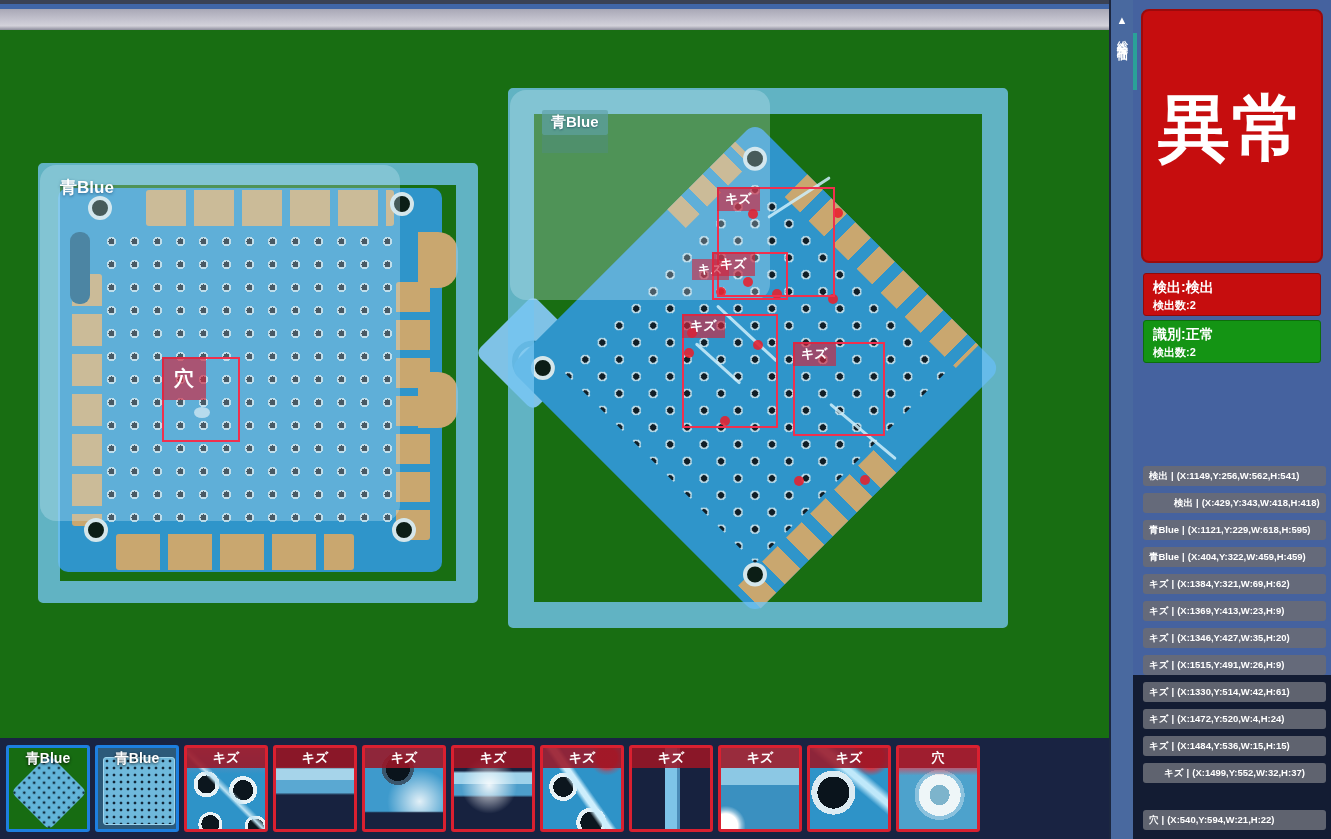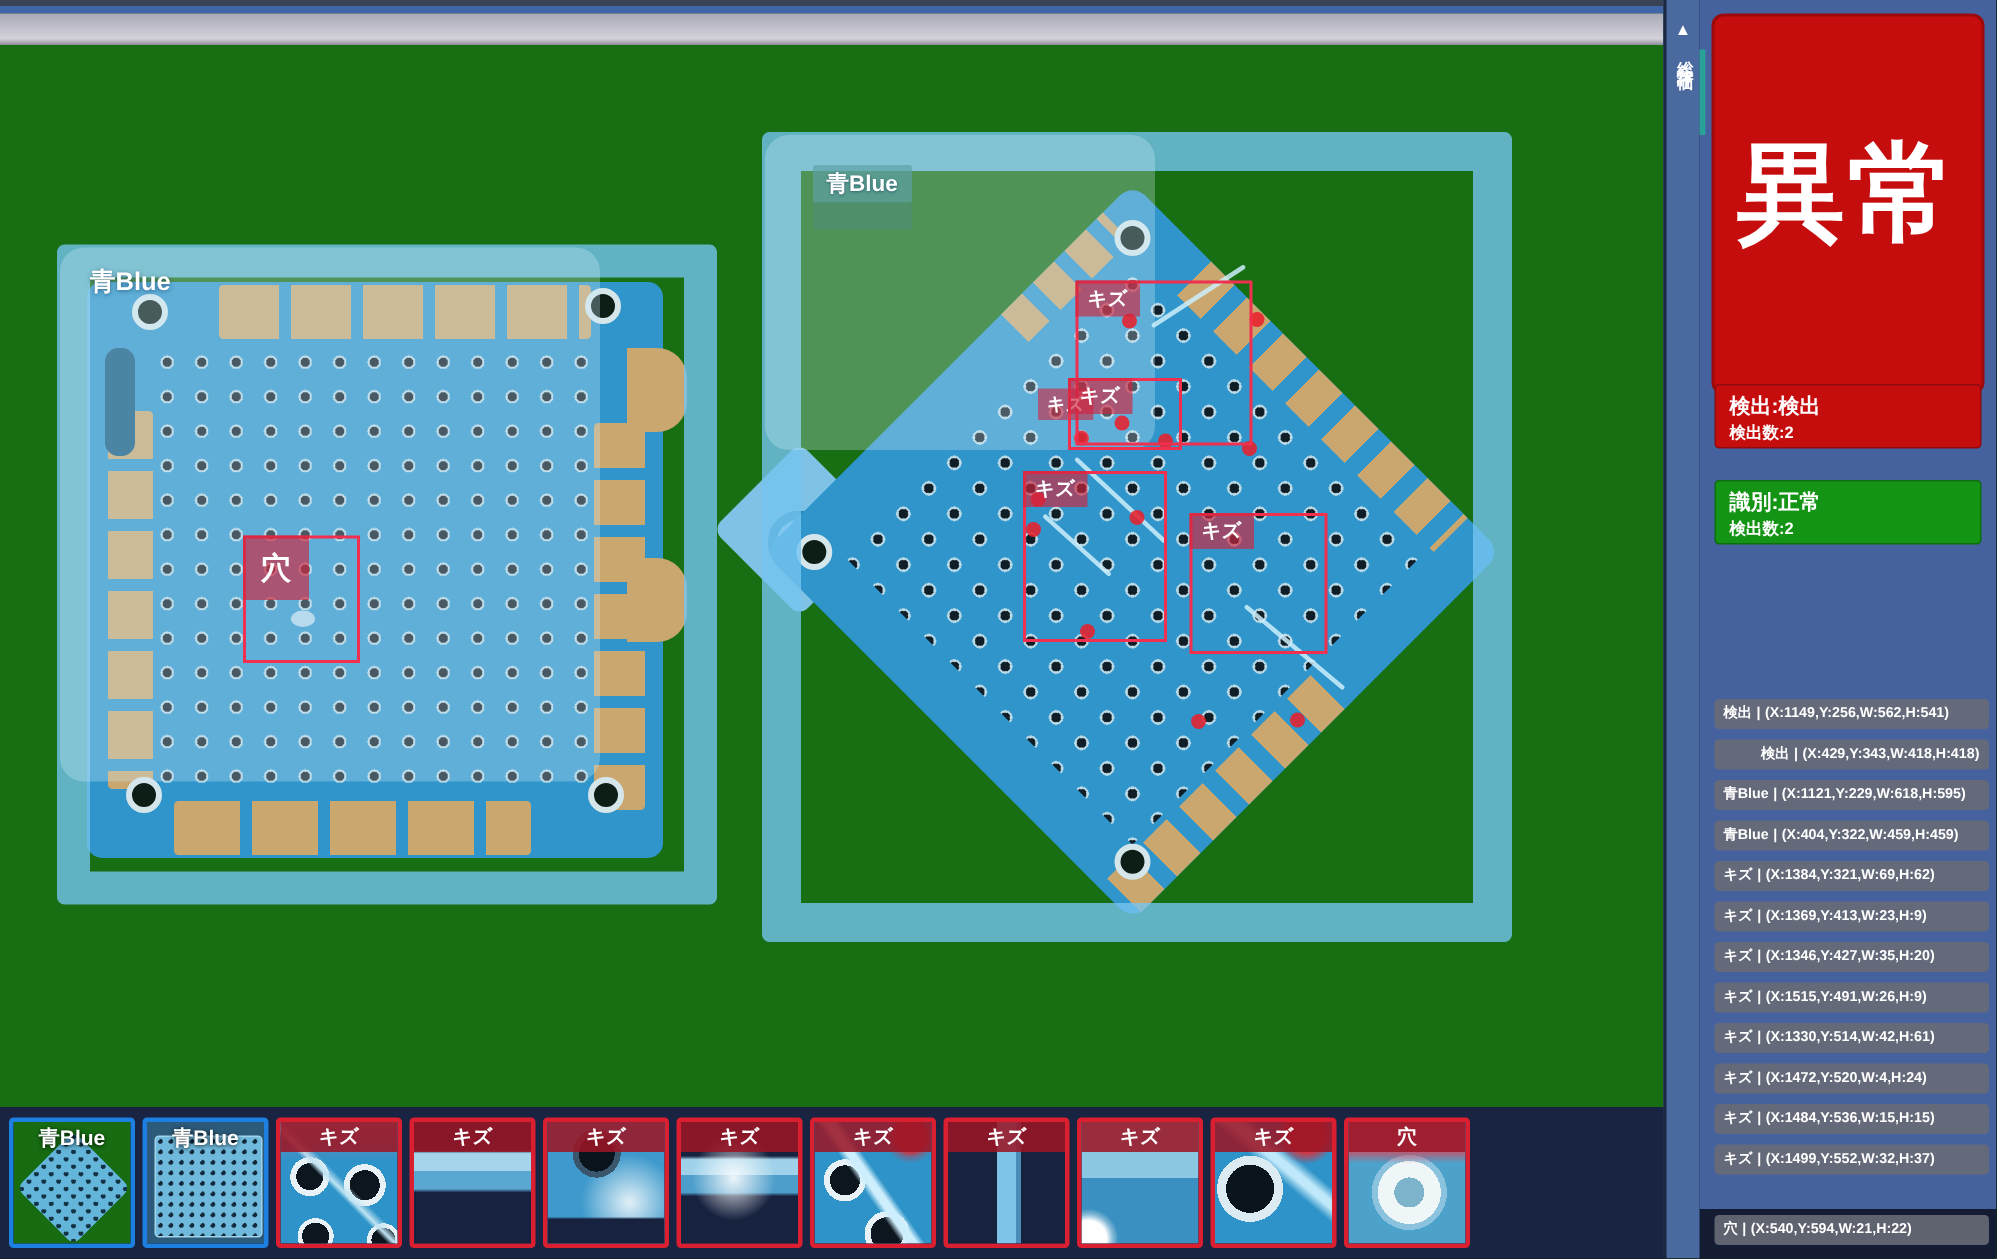--- a/index.html
+++ b/index.html
@@ -73,21 +73,21 @@
   .glare{position:absolute;width:16px;height:11px;border-radius:50%;background:rgba(255,255,255,0.55);}
 
   
   .tabstrip{position:absolute;left:1109px;top:0;width:24px;height:839px;background:#49699f;
     border-left:2px solid #1c2740;display:flex;flex-direction:column;align-items:center;cursor:pointer;}
   .tab-arrow{color:#fff;font-size:11px;margin-top:14px;}
   .vtext{writing-mode:vertical-rl;text-orientation:upright;color:#fff;font-size:11px;font-weight:bold;
     letter-spacing:3px;margin-top:5px;}
 
   
-  .sidebar{position:absolute;left:1133px;top:0;width:198px;height:806px;background:#45629f;}
+  .sidebar{position:absolute;left:1133px;top:0;width:198px;height:675px;background:#45629f;}
   .teal{position:absolute;left:0;top:33px;width:4px;height:57px;background:#2aa198;}
   .big-red{position:absolute;left:8px;top:9px;width:182px;height:254px;background:var(--alert-red,#c60d0e);
     border:2px solid #9c0a0c;border-radius:8px;display:flex;align-items:center;justify-content:center;}
   .big-red span{color:#fff;font-size:72px;font-weight:bold;letter-spacing:2px;padding-bottom:14px;}
   .panel{position:absolute;left:10px;width:178px;height:43px;border-radius:3px;padding:5px 9px;color:#fff;}
   .panel.red{background:var(--alert-red,#c60d0e);border:1px solid #8f0a0b;}
   .panel.green{background:var(--ok-green,#149414);border:1px solid #0c6e0c;}
   .p-title{font-size:14px;font-weight:bold;line-height:16px;}
   .p-sub{font-size:11px;font-weight:bold;margin-top:3px;}
   .drow{position:absolute;left:10px;width:183px;height:20px;background:rgba(104,108,118,0.9);border-radius:3px;
@@ -228,42 +228,42 @@
     <span class="tab-arrow">▲</span>
     <span class="vtext">総合評価</span>
   </div>
 
   <div class="sidebar">
     <div class="teal"></div>
     <div class="big-red">
       <span>異常</span>
     </div>
 
-    <div class="panel red" style="top:256px;">
+    <div class="panel red" style="top:273px;">
       <div class="p-title">検出:検出</div>
       <div class="p-sub">検出数:2</div>
     </div>
     <div class="panel green" style="top:320px;">
       <div class="p-title">識別:正常</div>
       <div class="p-sub">検出数:2</div>
     </div>
 
     <div id="rows">
         <div class="drow" style="top: 466px;"><span>検出</span><span class="sep">|</span><span>(X:1149,Y:256,W:562,H:541)</span></div>
         <div class="drow" style="top: 493px; padding-left: 31px;"><span>検出</span><span class="sep">|</span><span>(X:429,Y:343,W:418,H:418)</span></div>
         <div class="drow" style="top: 520px;"><span>青Blue</span><span class="sep">|</span><span>(X:1121,Y:229,W:618,H:595)</span></div>
         <div class="drow" style="top: 547px;"><span>青Blue</span><span class="sep">|</span><span>(X:404,Y:322,W:459,H:459)</span></div>
         <div class="drow" style="top: 574px;"><span>キズ</span><span class="sep">|</span><span>(X:1384,Y:321,W:69,H:62)</span></div>
         <div class="drow" style="top: 601px;"><span>キズ</span><span class="sep">|</span><span>(X:1369,Y:413,W:23,H:9)</span></div>
         <div class="drow" style="top: 628px;"><span>キズ</span><span class="sep">|</span><span>(X:1346,Y:427,W:35,H:20)</span></div>
         <div class="drow" style="top: 655px;"><span>キズ</span><span class="sep">|</span><span>(X:1515,Y:491,W:26,H:9)</span></div>
         <div class="drow" style="top: 682px;"><span>キズ</span><span class="sep">|</span><span>(X:1330,Y:514,W:42,H:61)</span></div>
         <div class="drow" style="top: 709px;"><span>キズ</span><span class="sep">|</span><span>(X:1472,Y:520,W:4,H:24)</span></div>
         <div class="drow" style="top: 736px;"><span>キズ</span><span class="sep">|</span><span>(X:1484,Y:536,W:15,H:15)</span></div>
-        <div class="drow" style="top: 763px;"><span>キズ</span><span class="sep">|</span><span>(X:1499,Y:552,W:32,H:37)</span></div>
+        <div class="drow" style="top: 763px; text-align: center;"><span>キズ</span><span class="sep">|</span><span>(X:1499,Y:552,W:32,H:37)</span></div>
         <div class="drow" style="top: 790px; margin-top: 20px;"><span>穴</span><span class="sep">|</span><span>(X:540,Y:594,W:21,H:22)</span></div>
       </div>
   </div>
 
   <div class="bottom" id="thumbs">
       <div class="thumb blue" style="left: 6px;">
         <div class="art a0"></div>
         <div class="tlabel">青Blue</div>
       </div>
       <div class="thumb blue" style="left: 95px;">

